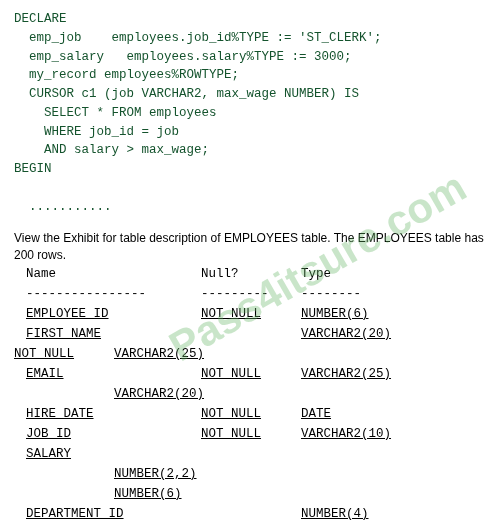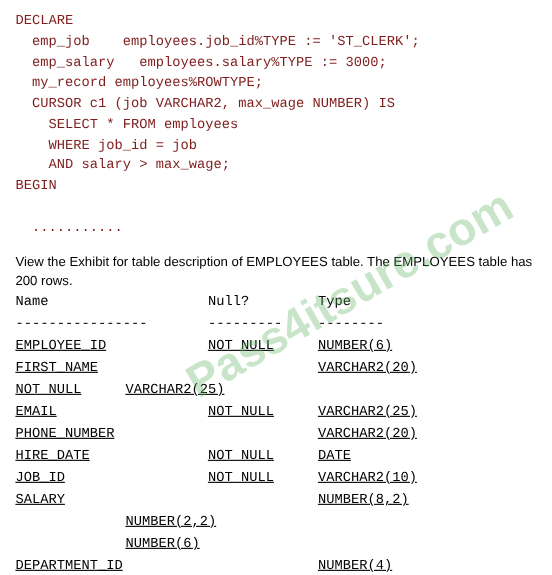--- a/index.html
+++ b/index.html
@@ -13,21 +13,21 @@
       padding: 10px 14px;
       position: relative;
       overflow: hidden;
     }
 
     .code-block {
       font-family: 'Courier New', Courier, monospace;
       font-size: 12.5px;
       line-height: 1.5;
       white-space: pre;
-      color: #7f1d1d;
+      color: #14532d;
       margin-bottom: 14px;
     }
 
     .description-text {
       font-family: Arial, sans-serif;
       font-size: 12px;
       color: #000;
       margin-bottom: 0;
       line-height: 1.4;
     }
@@ -35,21 +35,21 @@
     .table-section {
       font-family: 'Courier New', Courier, monospace;
       font-size: 12.5px;
       line-height: 1.6;
     }
 
     .table-header-row {
       display: flex;
     }
 
-    .col-name { width: 175px; }
+    .col-name { width: 175px; margin-left: 12px; }
     .col-null { width: 100px; }
     .col-type { width: 150px; }
 
     .table-row {
       display: flex;
       text-decoration: underline;
     }
 
     .divider-row {
       display: flex;
@@ -115,38 +115,36 @@
       <div class="table-row">
         <span class="col-null">NOT NULL</span>
         <span class="col-type">VARCHAR2(25)</span>
       </div>
       <div class="table-row">
         <span class="col-name">EMAIL</span>
         <span class="col-null">NOT NULL</span>
         <span class="col-type">VARCHAR2(25)</span>
       </div>
       <div class="table-row">
-        <span class="col-name">PHONE_NUMBER</span>
         <span class="col-null"></span>
         <span class="col-type">VARCHAR2(20)</span>
       </div>
       <div class="table-row">
         <span class="col-name">HIRE_DATE</span>
         <span class="col-null">NOT NULL</span>
         <span class="col-type">DATE</span>
       </div>
       <div class="table-row">
         <span class="col-name">JOB_ID</span>
         <span class="col-null">NOT NULL</span>
         <span class="col-type">VARCHAR2(10)</span>
       </div>
       <div class="table-row">
         <span class="col-name">SALARY</span>
         <span class="col-null"></span>
-        <span class="col-type">NUMBER(8,2)</span>
       </div>
       <div class="table-row">
         <span class="col-null"></span>
         <span class="col-type">NUMBER(2,2)</span>
       </div>
       <div class="table-row">
         <span class="col-null"></span>
         <span class="col-type">NUMBER(6)</span>
       </div>
       <div class="table-row">

